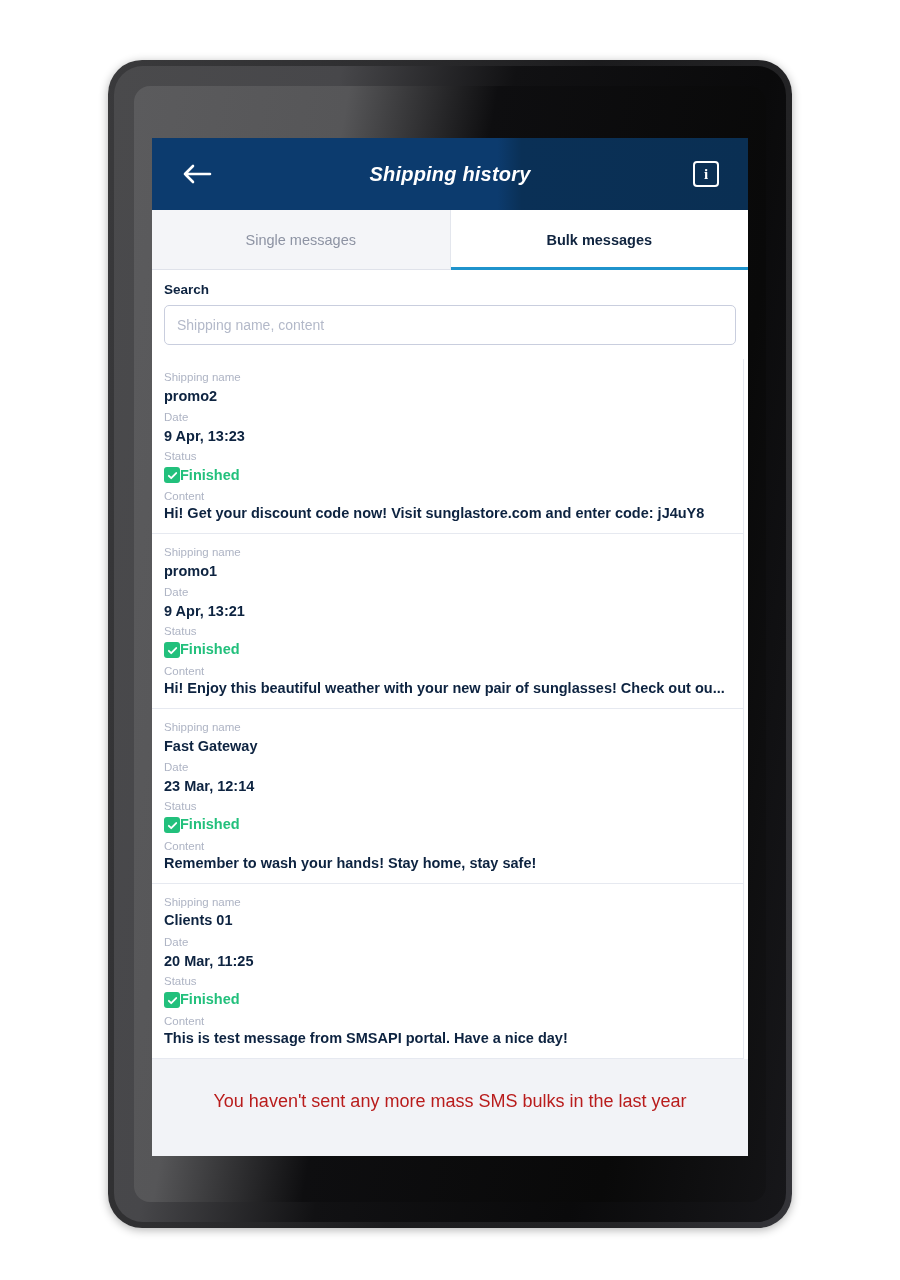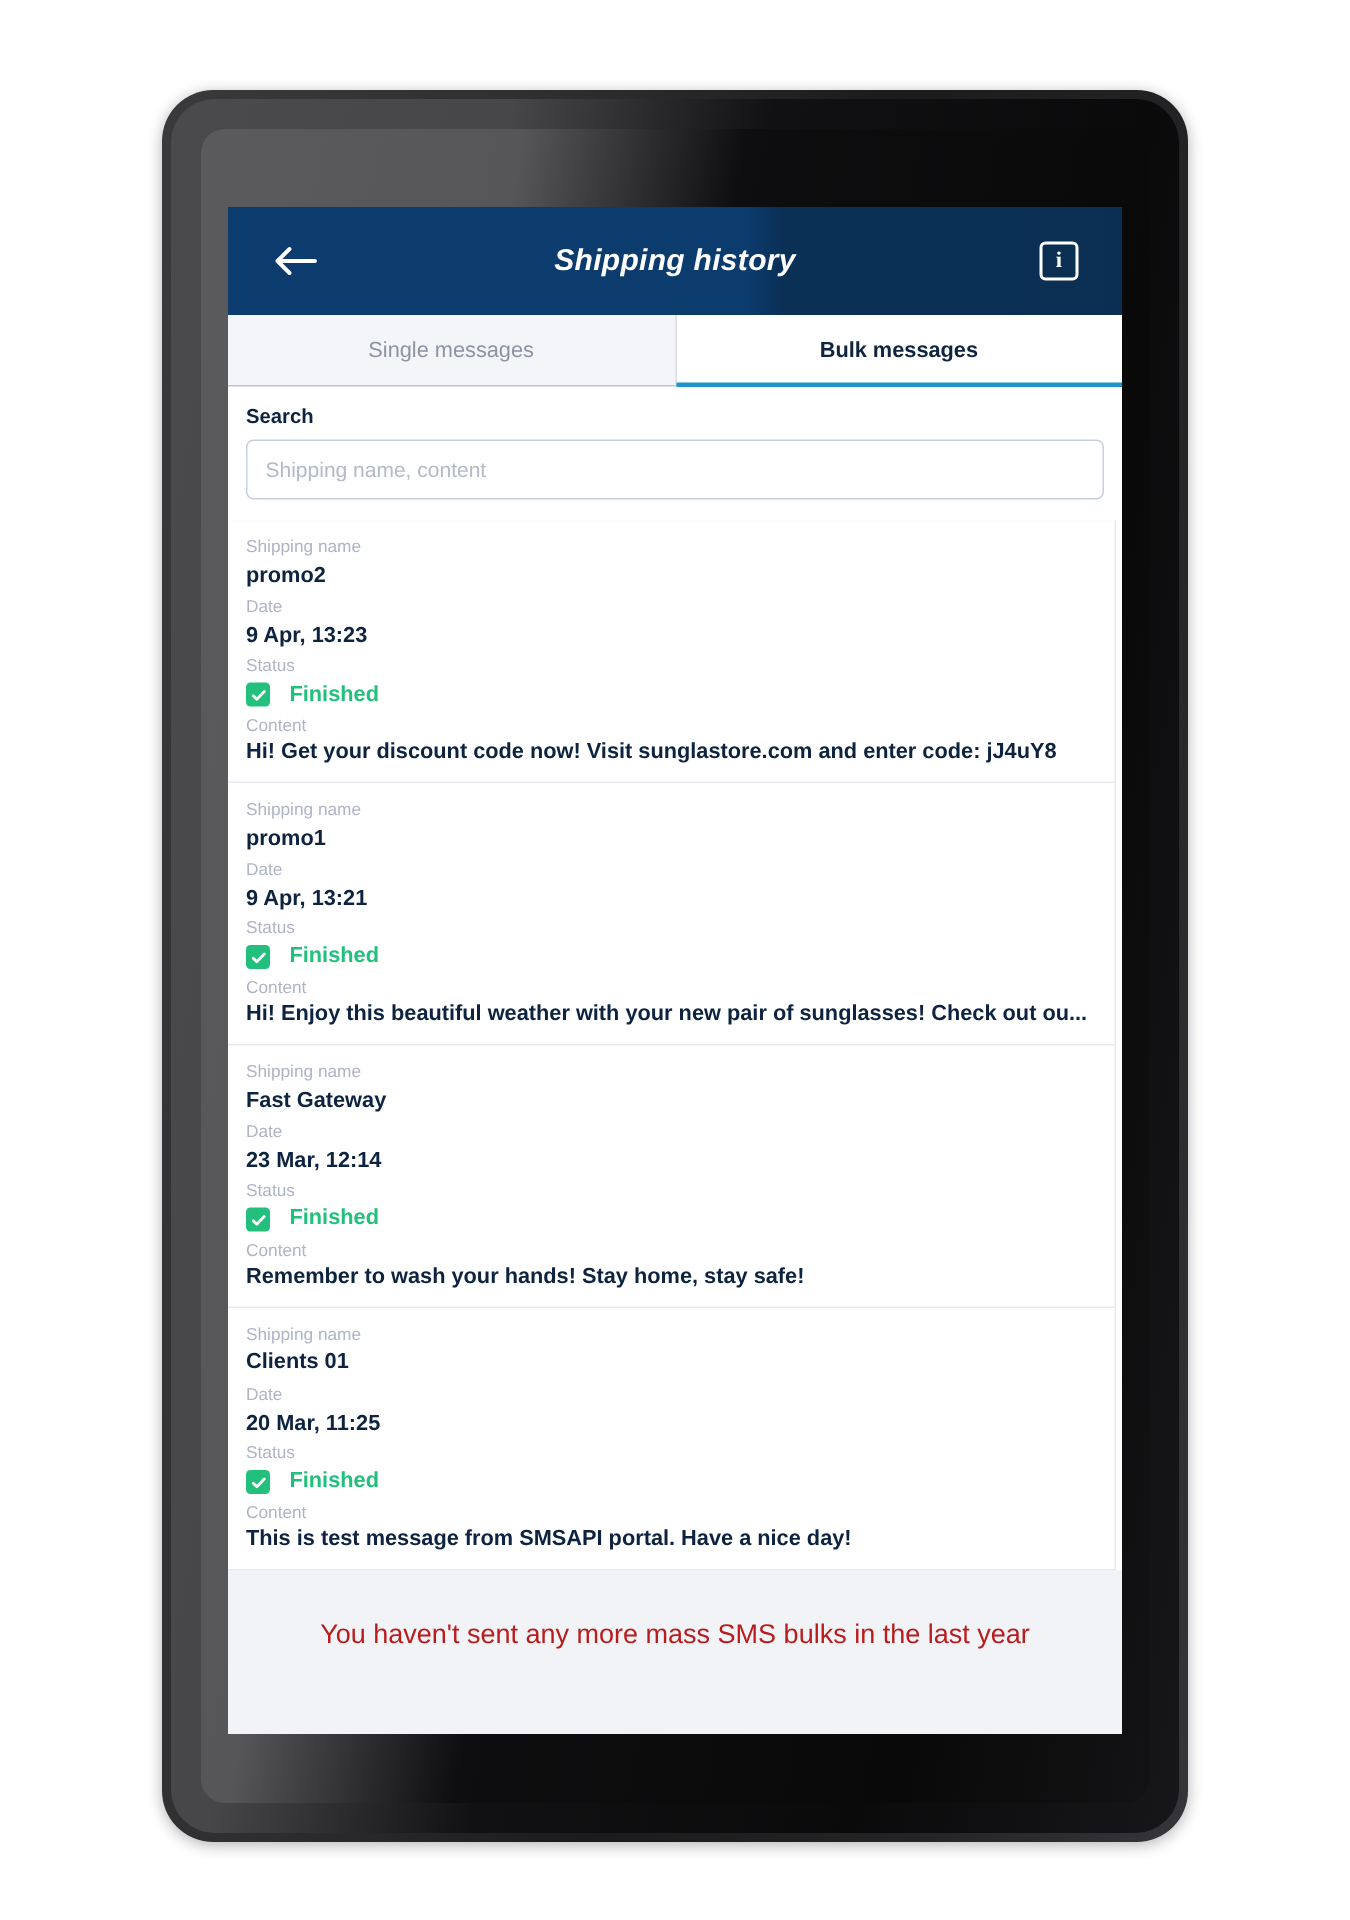--- a/index.html
+++ b/index.html
@@ -88,21 +88,21 @@
     border: 2.6px solid #ffffff;
     border-radius: 4px;
     display: flex; align-items: center; justify-content: center;
     color: #ffffff; font-size: 15px; font-weight: bold;
     font-family: "Liberation Serif", serif;
     line-height: 1;
   }
 
   
   #tab-bar {
-    display: flex; height: 48px;
+    display: flex; height: 60px;
     background: #404040;
     border-bottom: 1px solid #dfe2ea;
   }
   .tab {
     flex: 1;
     display: flex; align-items: center; justify-content: center;
     font-size: 14.5px;
     cursor: pointer;
     position: relative;
   }
@@ -166,21 +166,21 @@
     line-height: 1.5;
   }
   .row-mid {
     display: flex;
     margin-top: 2px;
     flex-direction: column;
   }
   .row-mid .col-date { width: 50%; }
   .row-mid .col-status { width: 50%; }
   .status-value {
-    display: flex; align-items: center; gap: 13px;
+    display: flex; align-items: center; gap: 0;
     line-height: 1.5;
   }
   .check-badge {
     width: 16px; height: 16px;
     border-radius: 3px;
     background: #22c07c;
     display: inline-flex; align-items: center; justify-content: center;
     flex: none;
   }
   .status-text {

